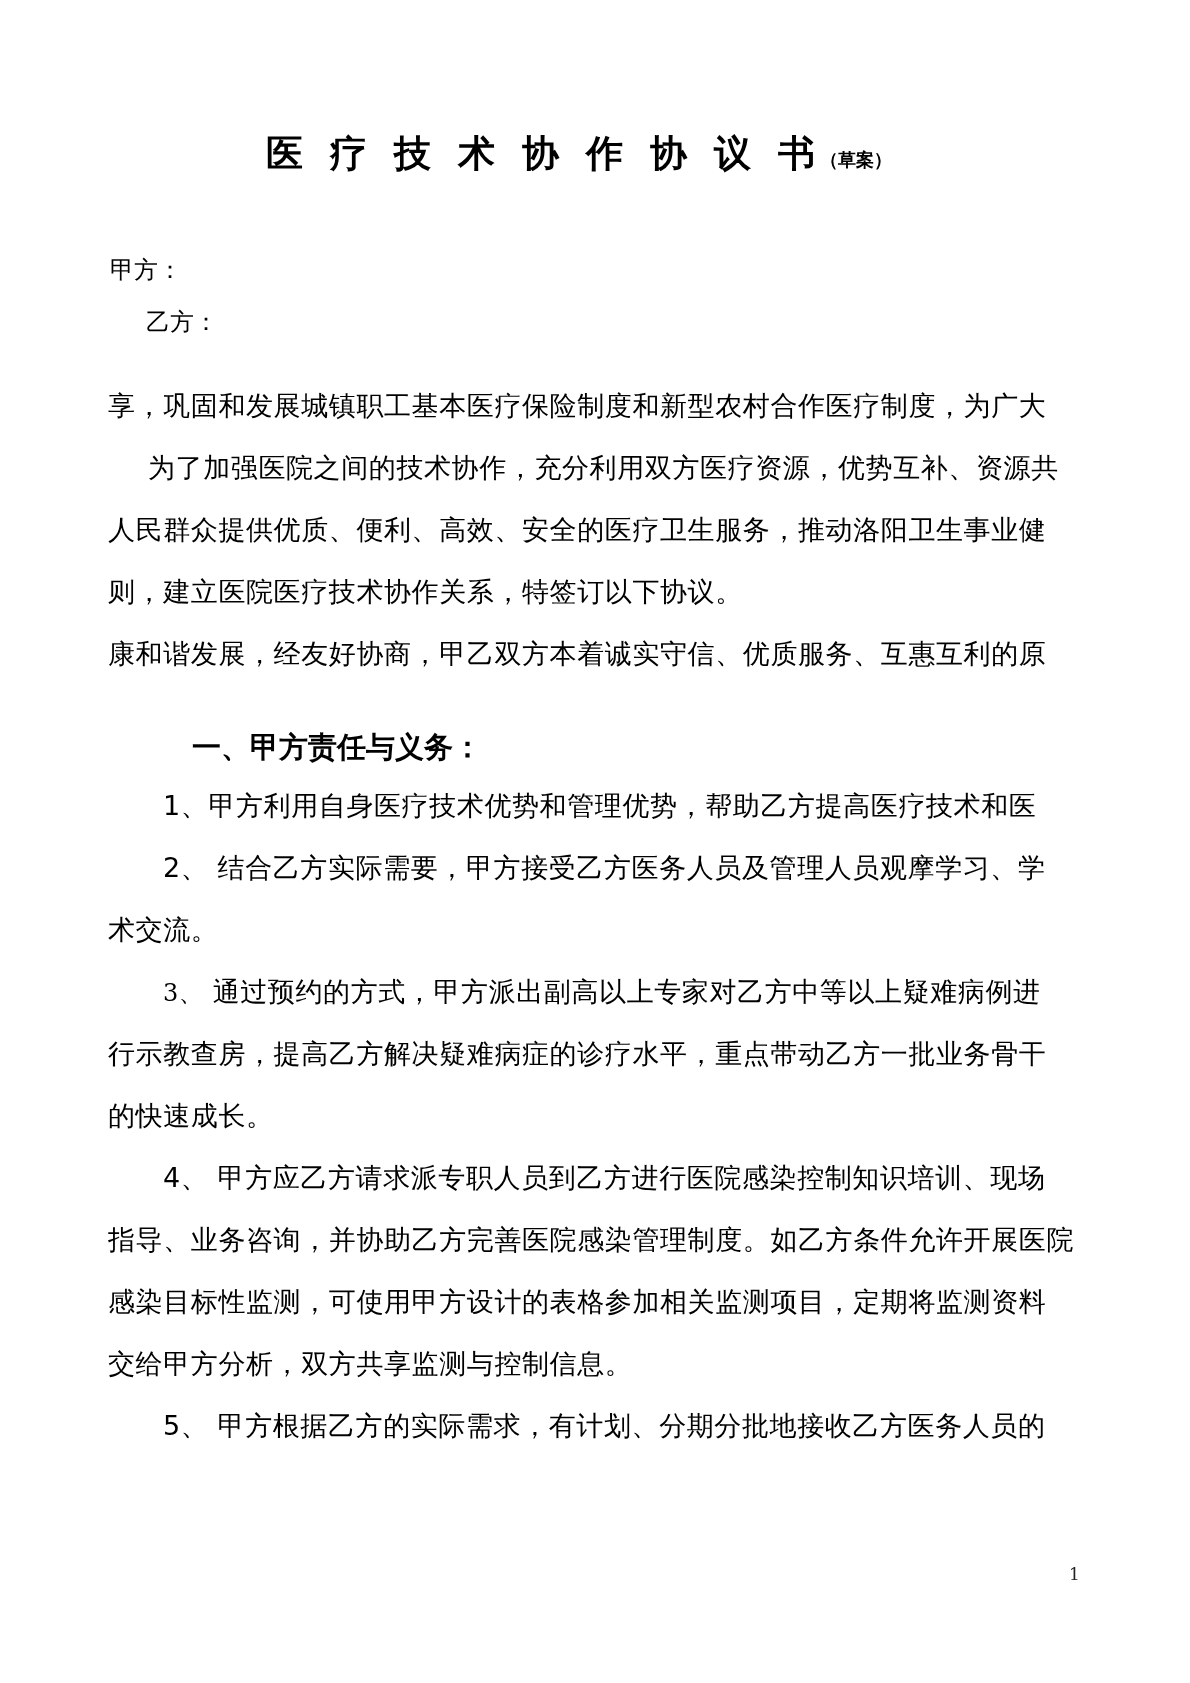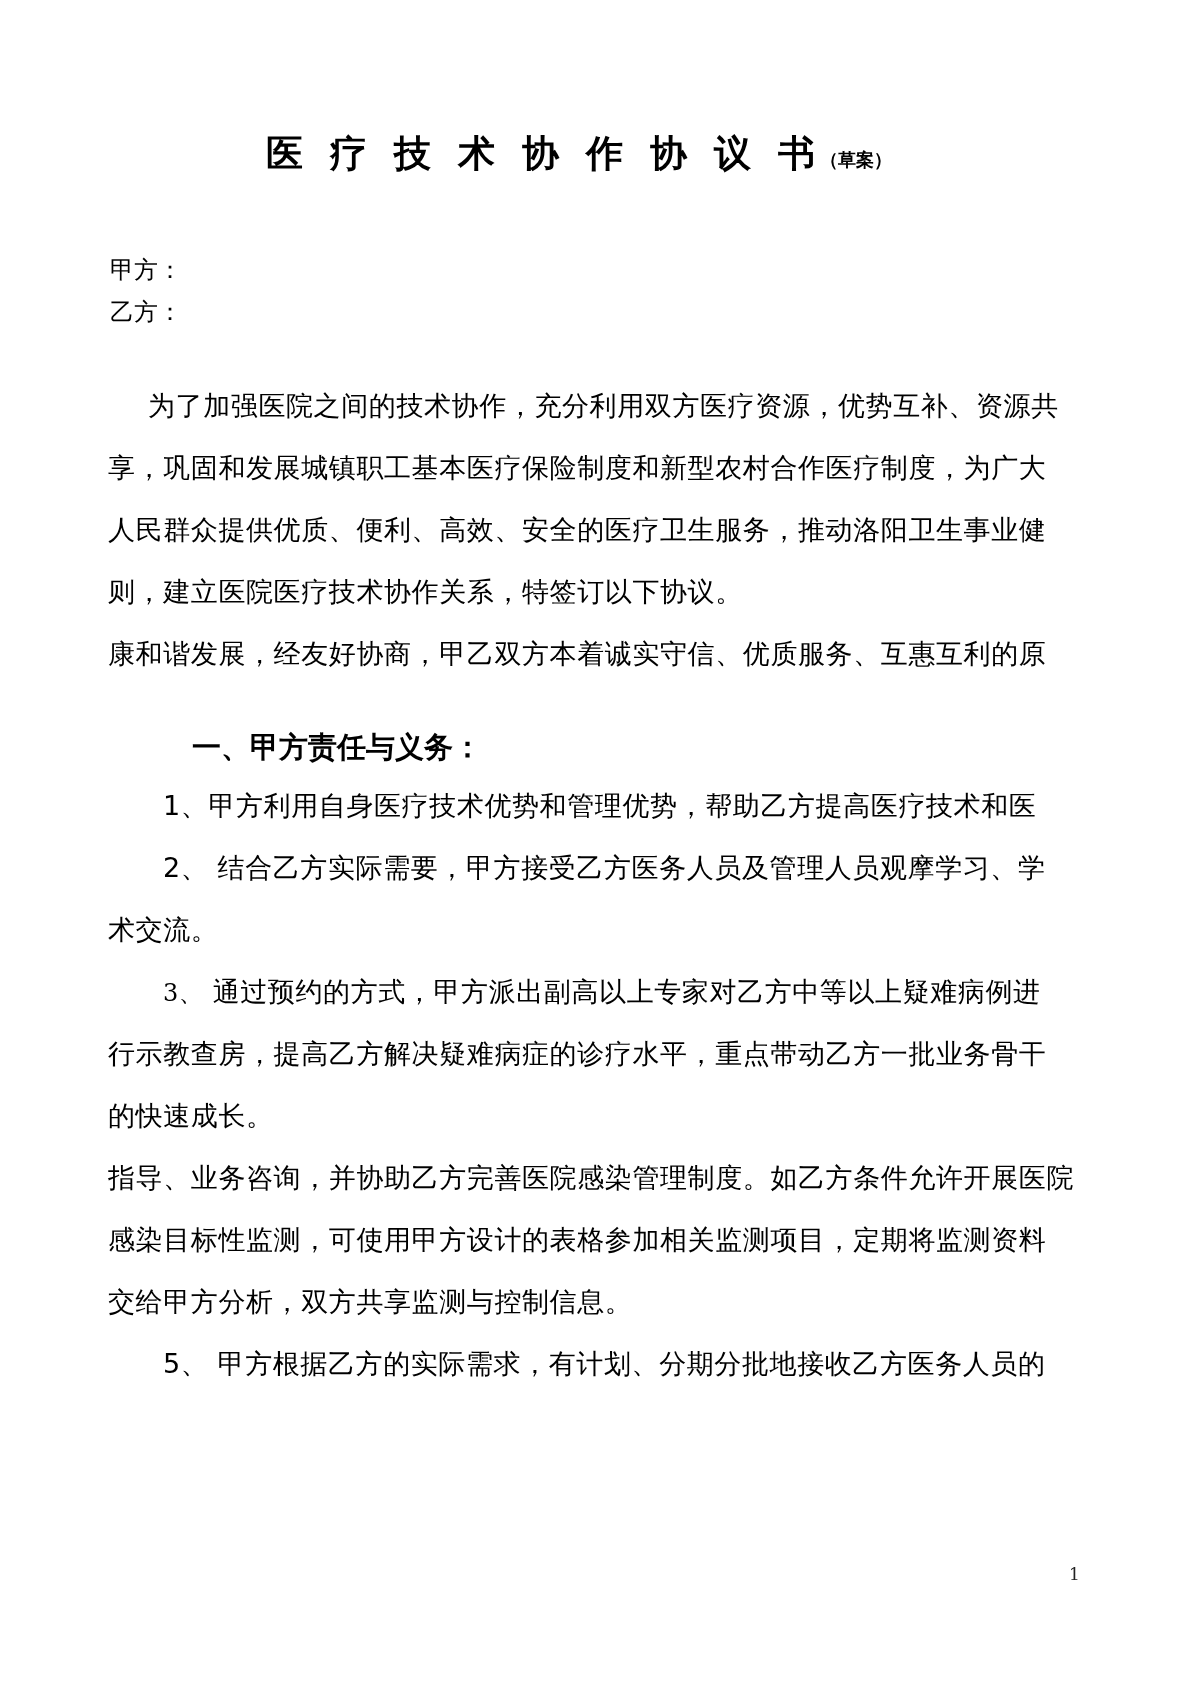--- a/index.html
+++ b/index.html
@@ -41,21 +41,21 @@
   }
   .party {
     position: absolute;
     left: 110px;
     font-family: Liberation Serif, serif;
     font-size: 24px;
     line-height: 32px;
     white-space: nowrap;
   }
   .party.a { top: 254px; }
-  .party.b { top: 296px; }
+  .party.b { top: 306px; margin-left: 36px; }
 
   .body-text {
     position: absolute;
     left: 108px;
     width: 980px;
     font-size: 27px;
     line-height: 62px;
     text-align: justify;
     text-align-last: left;
     letter-spacing: 0.6px;
@@ -97,40 +97,41 @@
 <div class="page">
 
   <div class="title">
     <span class="main">医疗技术协作协议书</span><span class="draft">（草案）</span>
   </div>
 
   <div class="party a">甲方：</div>
   <div class="party b">乙方：</div>
 
   <div class="body-text" style="top:375px;">
+    <span class="line">享，巩固和发展城镇职工基本医疗保险制度和新型农村合作医疗制度，为广大</span>
     <span class="line indent">为了加强医院之间的技术协作，充分利用双方医疗资源，优势互补、资源共</span>
-    <span class="line">享，巩固和发展城镇职工基本医疗保险制度和新型农村合作医疗制度，为广大</span>
     <span class="line">人民群众提供优质、便利、高效、安全的医疗卫生服务，推动洛阳卫生事业健</span>
     <span class="line">则，建立医院医疗技术协作关系，特签订以下协议。</span>
     <span class="line">康和谐发展，经友好协商，甲乙双方本着诚实守信、优质服务、互惠互利的原</span>
   </div>
 
   <div class="heading">一、甲方责任与义务：</div>
 
   <div class="body-text" style="top:775px;">
 
     <span class="line item-indent"><span>1、</span><span>甲方利用自身医疗技术优势和管理优势，帮助乙方提高医疗技术和医</span></span>
 
     <span class="line item-indent"><span>2、</span><span> 结合乙方实际需要，甲方接受乙方医务人员及管理人员观摩学习、学</span></span>
     <span class="line">术交流。</span>
 
     <span class="line item-indent"><span class="num-serif">3、</span><span> 通过预约的方式，甲方派出副高以上专家对乙方中等以上疑难病例进</span></span>
     <span class="line">行示教查房，提高乙方解决疑难病症的诊疗水平，重点带动乙方一批业务骨干</span>
     <span class="line">的快速成长。</span>
 
+    <span class="line item-indent"><span>4、</span><span> 甲方应乙方请求派专职人员到乙方进行医院感染控制知识培训、现场</span></span>
     <span class="line">指导、业务咨询，并协助乙方完善医院感染管理制度。如乙方条件允许开展医院</span>
     <span class="line">感染目标性监测，可使用甲方设计的表格参加相关监测项目，定期将监测资料</span>
     <span class="line">交给甲方分析，双方共享监测与控制信息。</span>
 
     <span class="line item-indent"><span>5、</span><span> 甲方根据乙方的实际需求，有计划、分期分批地接收乙方医务人员的</span></span>
   </div>
 
   <div class="page-number">1</div>
 
 </div>

